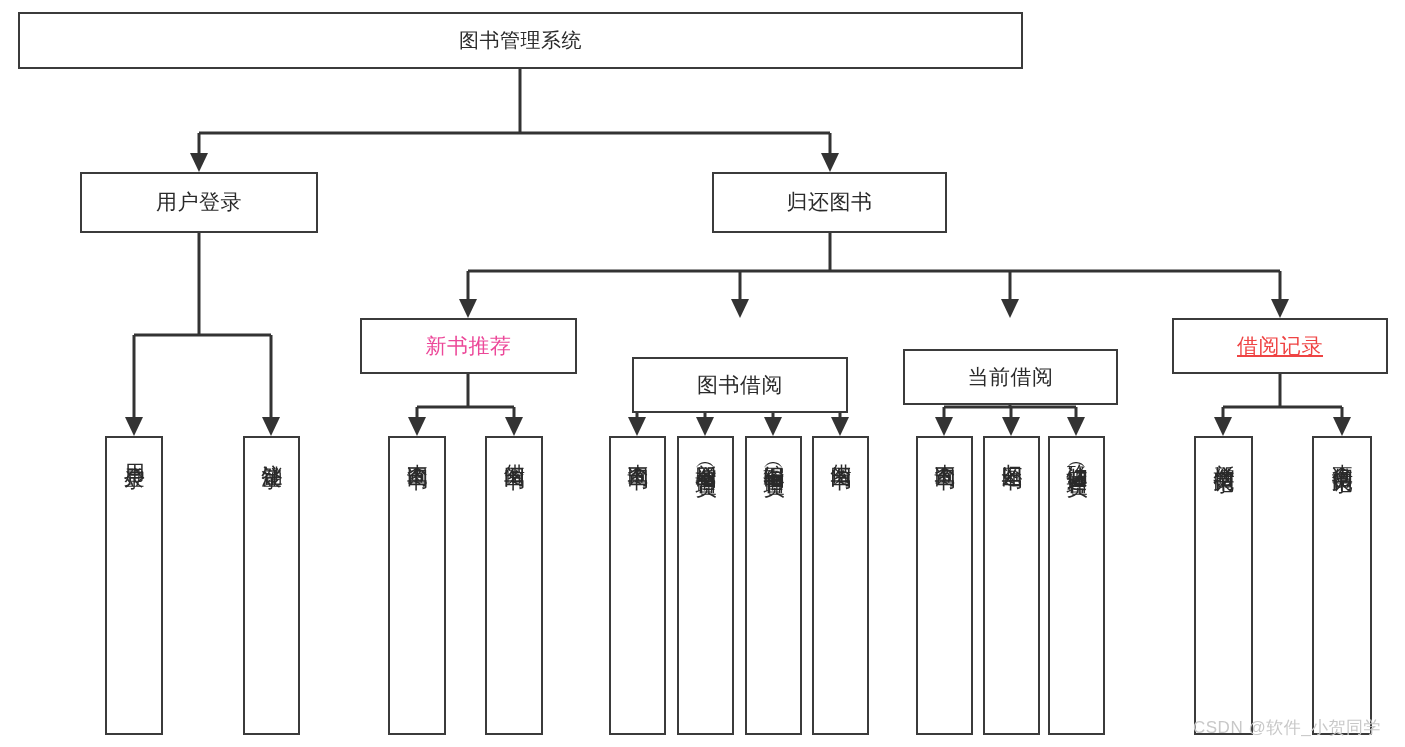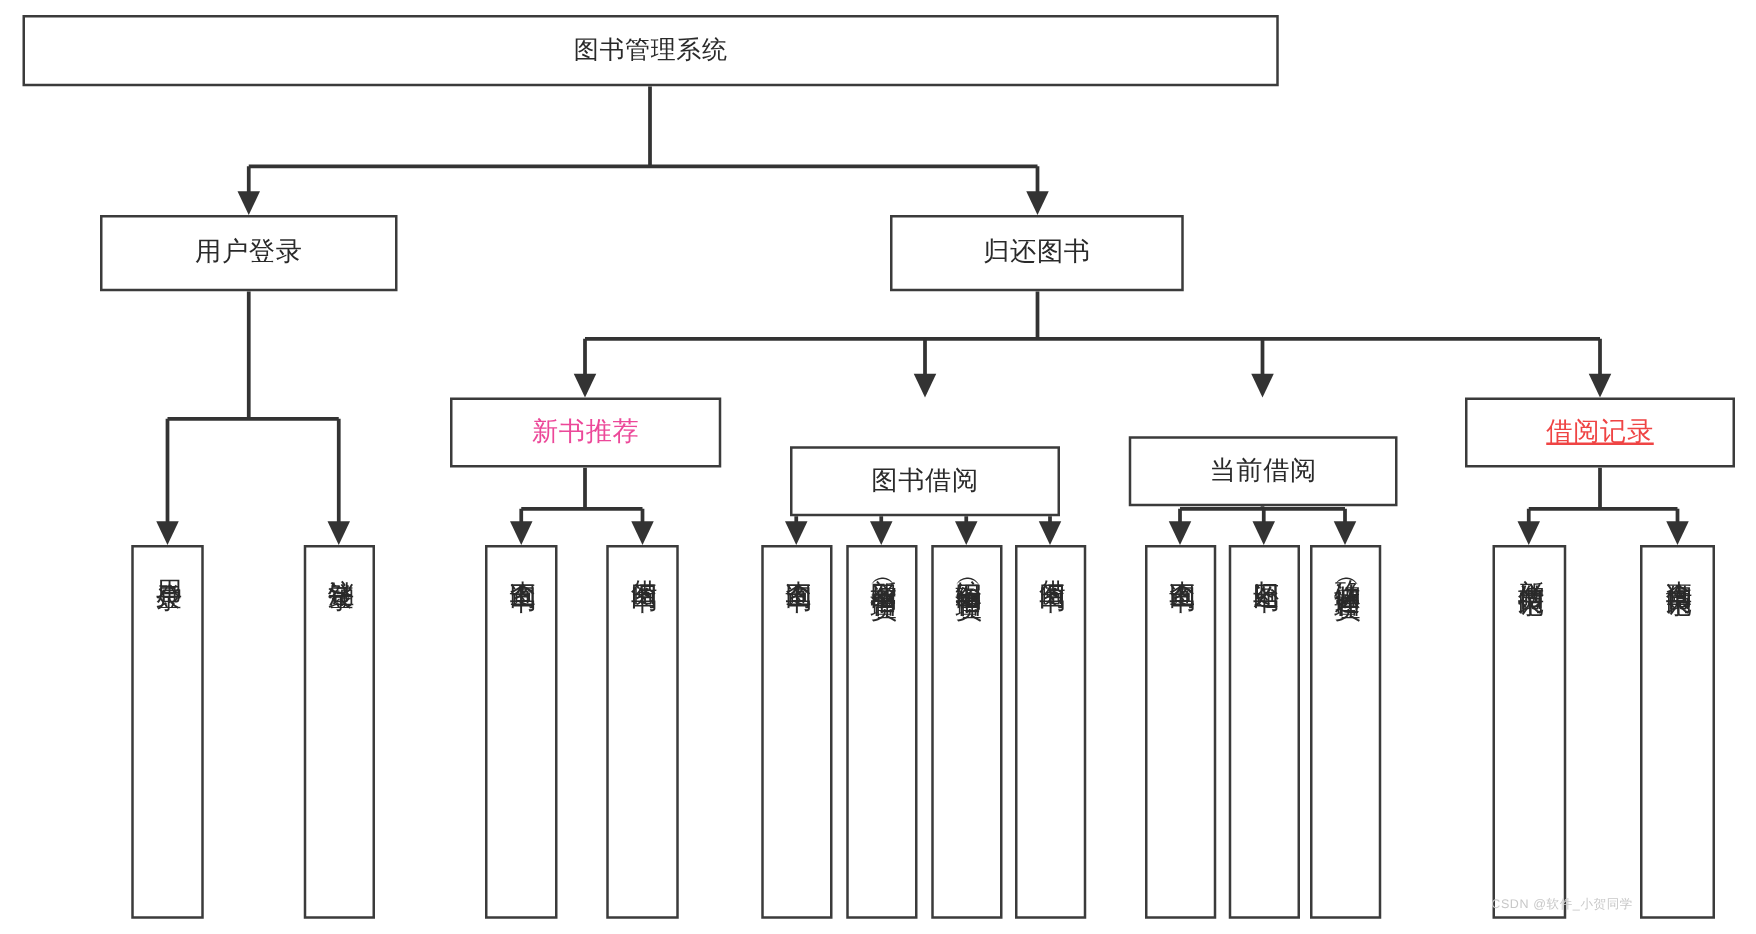--- a/index.html
+++ b/index.html
@@ -52,21 +52,21 @@
   .node.vertical .node-label {
     writing-mode: vertical-rl;
     text-orientation: upright;
     font-size: 21px;
     letter-spacing: 2px;
     white-space: nowrap;
   }
   .node.root .node-label { font-size: 20px; }
   .watermark {
     position: absolute;
-    font-size: 10px;
+    font-size: 17px;
     color: #c8c8c8;
     white-space: nowrap;
     letter-spacing: 0.5px;
   }
 </style>
 </head>
 <body>
 
 <div id="canvas">
   <svg id="wires" width="1405" height="747" viewBox="0 0 1405 747">

